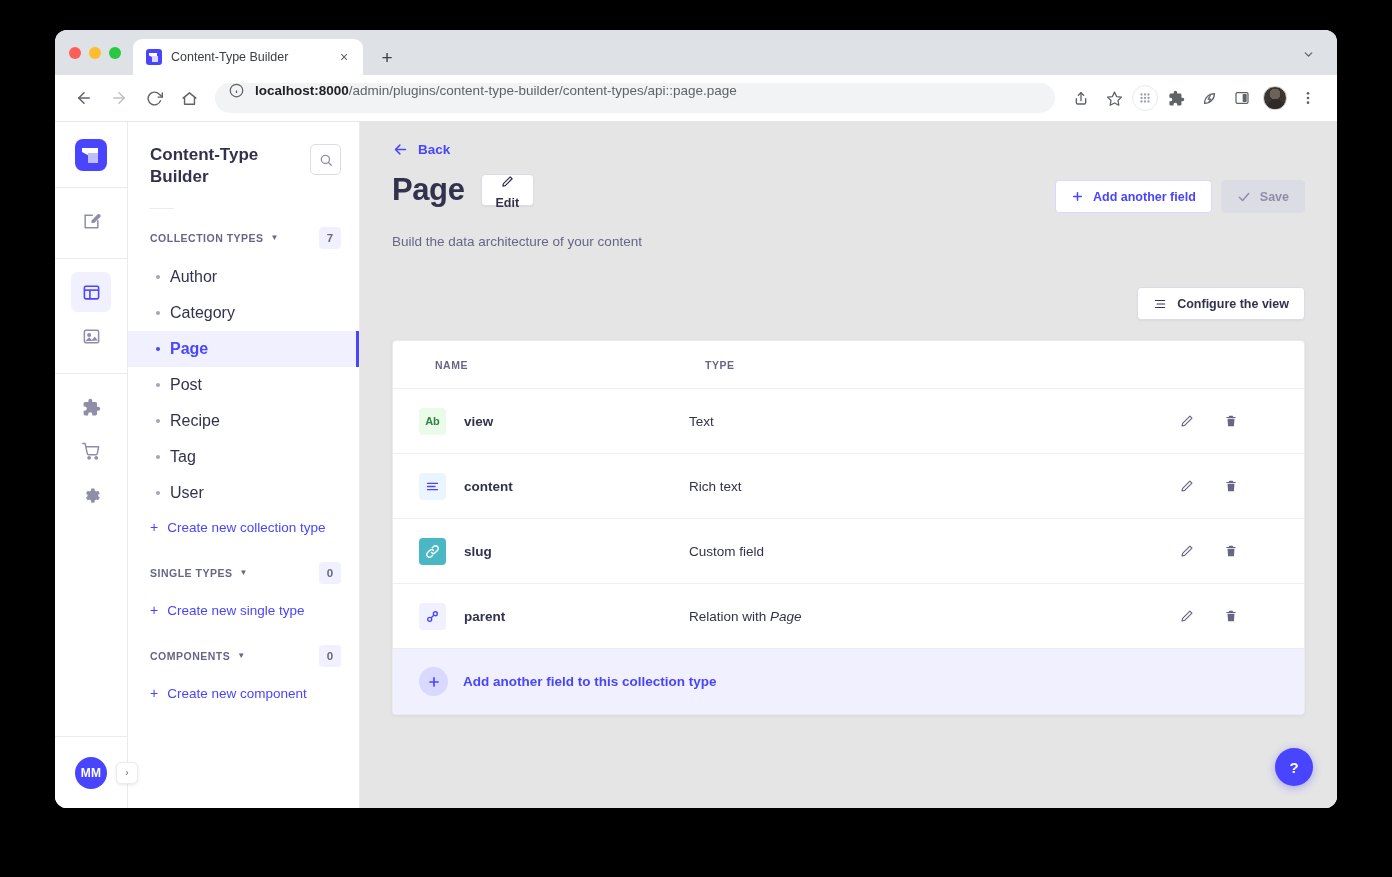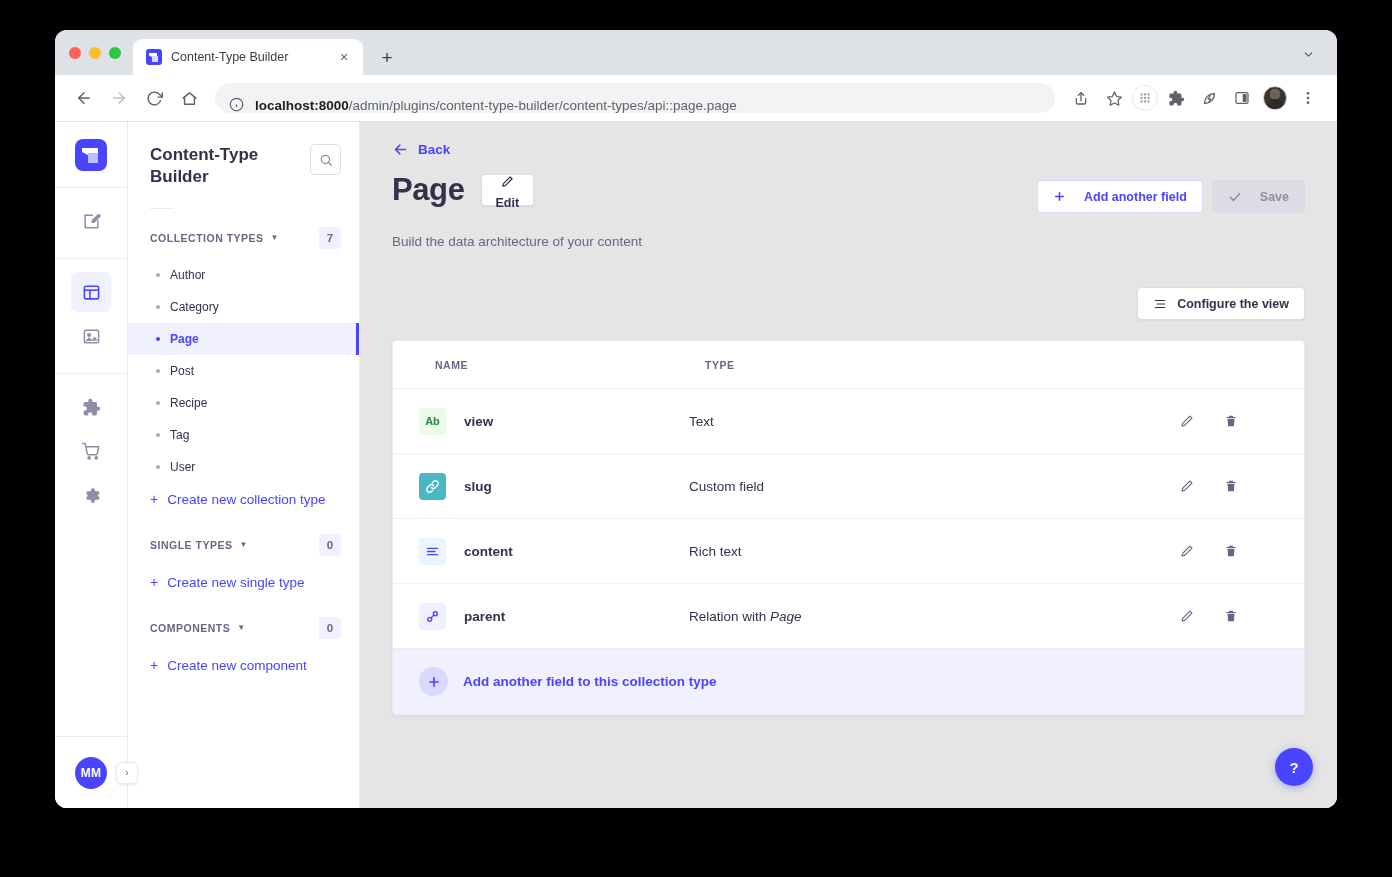--- a/index.html
+++ b/index.html
@@ -104,21 +104,21 @@
     border-radius: 50%;
     color: #5f6368;
     flex: none;
   }
   .tb-btn.dim { color: #bdc1c6; }
   .omnibox {
     flex: 1;
     height: 30px;
     background: #f1f3f4;
     border-radius: 16px;
-    display: flex; align-items: flex-end;
+    display: flex; align-items: flex-start;
     gap: 10px;
     padding: 0 14px;
     margin: 0 6px;
     min-width: 0;
   }
   .omni-icon { width: 16px; height: 16px; flex: none; color: #5f6368; }
   .omni-url {
     font-size: 13.5px; color: #5f6368;
     white-space: nowrap; overflow: hidden; text-overflow: ellipsis;
   }
@@ -238,21 +238,21 @@
   .sec-count {
     margin-left: auto;
     min-width: 22px; height: 22px; padding: 0 6px;
     background: #f0f0ff; border-radius: 4px;
     display: flex; align-items: center; justify-content: center;
     font-size: 11.5px; font-weight: 600; color: #666687;
   }
   .ct-item {
     display: flex; align-items: center; gap: 10px;
     padding: 9px 18px 9px 28px;
-    font-size: 12px; color: #32324d;
+    font-size: 16px; color: #32324d;
     position: relative;
   }
   .ct-item .bullet {
     width: 4px; height: 4px; border-radius: 50%; background: #a5a5ba; flex: none;
   }
   .ct-item.active { background: #f0f0ff; color: #4945ff; font-weight: 600; }
   .ct-item.active .bullet { background: #4945ff; }
   .ct-item.active::after {
     content: ""; position: absolute; right: 0; top: 0; bottom: 0;
     width: 3px; background: #4945ff;
@@ -284,21 +284,21 @@
     height: 32px; padding: 0 14px;
     background: #fff; border: 1px solid #dcdce4; border-radius: 4px;
     font-size: 12.5px; font-weight: 600; color: #32324d;
     box-shadow: 0 1px 2px rgba(33,33,52,.06);
     flex-direction: column;
   }
   .page-sub { margin-top: 26px; font-size: 13.5px; color: #666687; }
 
   .head-actions { display: flex; align-items: center; gap: 9px; padding-top: 8px; }
   .btn {
-    display: flex; align-items: center; gap: 18px;
+    display: flex; align-items: center; gap: 9px;
     height: 33px; padding: 0 15px;
     border-radius: 4px; font-size: 12.5px; font-weight: 600;
     border: 1px solid transparent;
   }
   .btn-secondary { background: #fff; border-color: #d9d8ff; color: #4945ff; }
   .btn-disabled { background: #dcdce4; color: #8e8ea9; border-color: #dcdce4; }
 
   .configure-row { display: flex; justify-content: flex-end; margin-top: 38px; }
   .configure-btn {
     display: flex; align-items: center; gap: 10px;
@@ -705,55 +705,55 @@
             <span class="act">
               <svg width="14" height="14" viewBox="0 0 24 24" fill="currentColor">
                   <path d="M9 3h6l1 2h4v2H4V5h4zM6 8h12l-1 13H7z"></path>
                 </svg>
             </span>
           </span>
         </div>
 
         <div class="trow">
           <span class="cell-name">
-            <span class="ficon custom">
-              <svg width="17" height="17" viewBox="0 0 24 24" fill="none" stroke="#ffffff" stroke-width="2" stroke-linecap="round">
-                  <path d="M10.5 13.5a4 4 0 0 0 5.6 0l2.4-2.4a4 4 0 1 0-5.6-5.6l-1.2 1.2"></path>
-                  <path d="M13.5 10.5a4 4 0 0 0-5.6 0l-2.4 2.4a4 4 0 1 0 5.6 5.6l1.2-1.2"></path>
-                </svg>
-            </span>
-            <span class="fname">slug</span>
-          </span>
-          <span class="cell-type"><span>Custom field</span></span>
-          <span class="cell-actions">
-            <span class="act">
-              <svg width="14" height="14" viewBox="0 0 24 24" fill="none" stroke="currentColor" stroke-width="2" stroke-linecap="round" stroke-linejoin="round">
-                  <path d="M17 3.5 20.5 7 8 19.5 3.5 20.5 4.5 16z"></path>
-                </svg>
-            </span>
-            <span class="act">
-              <svg width="14" height="14" viewBox="0 0 24 24" fill="currentColor">
-                  <path d="M9 3h6l1 2h4v2H4V5h4zM6 8h12l-1 13H7z"></path>
-                </svg>
-            </span>
-          </span>
-        </div>
-
-        <div class="trow">
-          <span class="cell-name">
             <span class="ficon rich">
               <svg width="15" height="15" viewBox="0 0 24 24" fill="none" stroke="currentColor" stroke-width="2.2" stroke-linecap="round">
                   <line x1="4" y1="7" x2="20" y2="7"></line>
                   <line x1="4" y1="12" x2="16" y2="12"></line>
                   <line x1="4" y1="17" x2="20" y2="17"></line>
                 </svg>
             </span>
             <span class="fname">content</span>
           </span>
           <span class="cell-type"><span>Rich text</span></span>
+          <span class="cell-actions">
+            <span class="act">
+              <svg width="14" height="14" viewBox="0 0 24 24" fill="none" stroke="currentColor" stroke-width="2" stroke-linecap="round" stroke-linejoin="round">
+                  <path d="M17 3.5 20.5 7 8 19.5 3.5 20.5 4.5 16z"></path>
+                </svg>
+            </span>
+            <span class="act">
+              <svg width="14" height="14" viewBox="0 0 24 24" fill="currentColor">
+                  <path d="M9 3h6l1 2h4v2H4V5h4zM6 8h12l-1 13H7z"></path>
+                </svg>
+            </span>
+          </span>
+        </div>
+
+        <div class="trow">
+          <span class="cell-name">
+            <span class="ficon custom">
+              <svg width="17" height="17" viewBox="0 0 24 24" fill="none" stroke="#ffffff" stroke-width="2" stroke-linecap="round">
+                  <path d="M10.5 13.5a4 4 0 0 0 5.6 0l2.4-2.4a4 4 0 1 0-5.6-5.6l-1.2 1.2"></path>
+                  <path d="M13.5 10.5a4 4 0 0 0-5.6 0l-2.4 2.4a4 4 0 1 0 5.6 5.6l1.2-1.2"></path>
+                </svg>
+            </span>
+            <span class="fname">slug</span>
+          </span>
+          <span class="cell-type"><span>Custom field</span></span>
           <span class="cell-actions">
             <span class="act">
               <svg width="14" height="14" viewBox="0 0 24 24" fill="none" stroke="currentColor" stroke-width="2" stroke-linecap="round" stroke-linejoin="round">
                   <path d="M17 3.5 20.5 7 8 19.5 3.5 20.5 4.5 16z"></path>
                 </svg>
             </span>
             <span class="act">
               <svg width="14" height="14" viewBox="0 0 24 24" fill="currentColor">
                   <path d="M9 3h6l1 2h4v2H4V5h4zM6 8h12l-1 13H7z"></path>
                 </svg>

